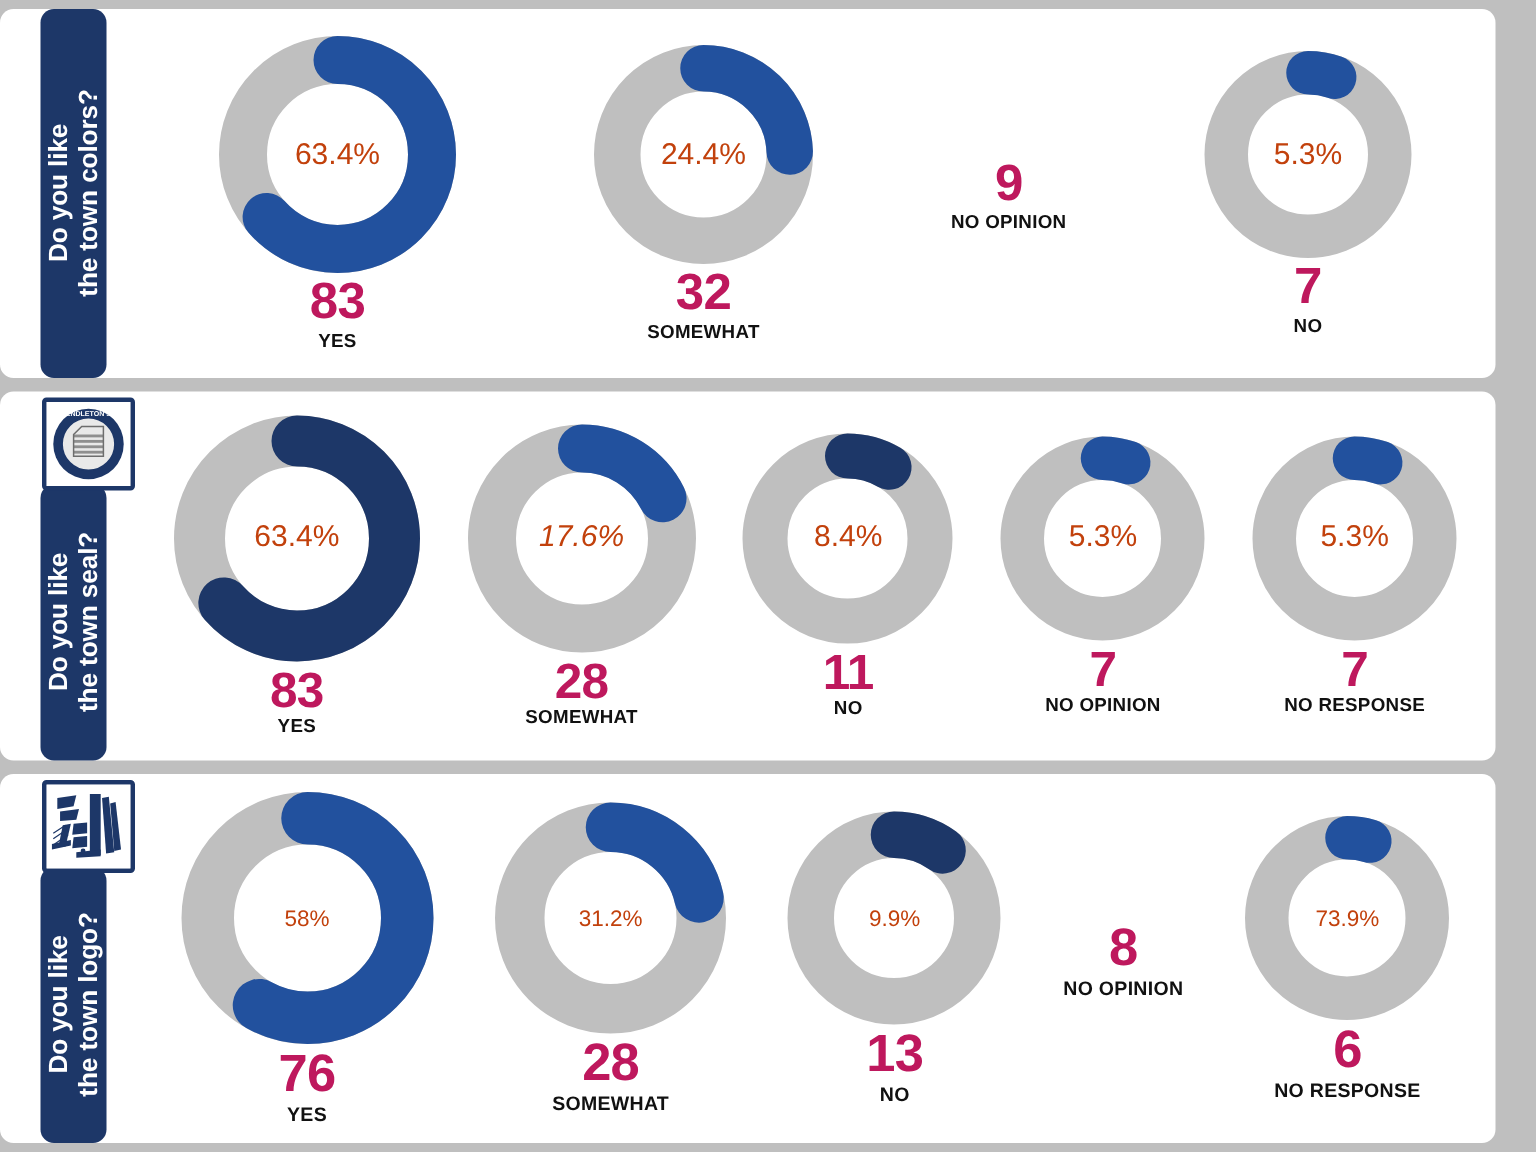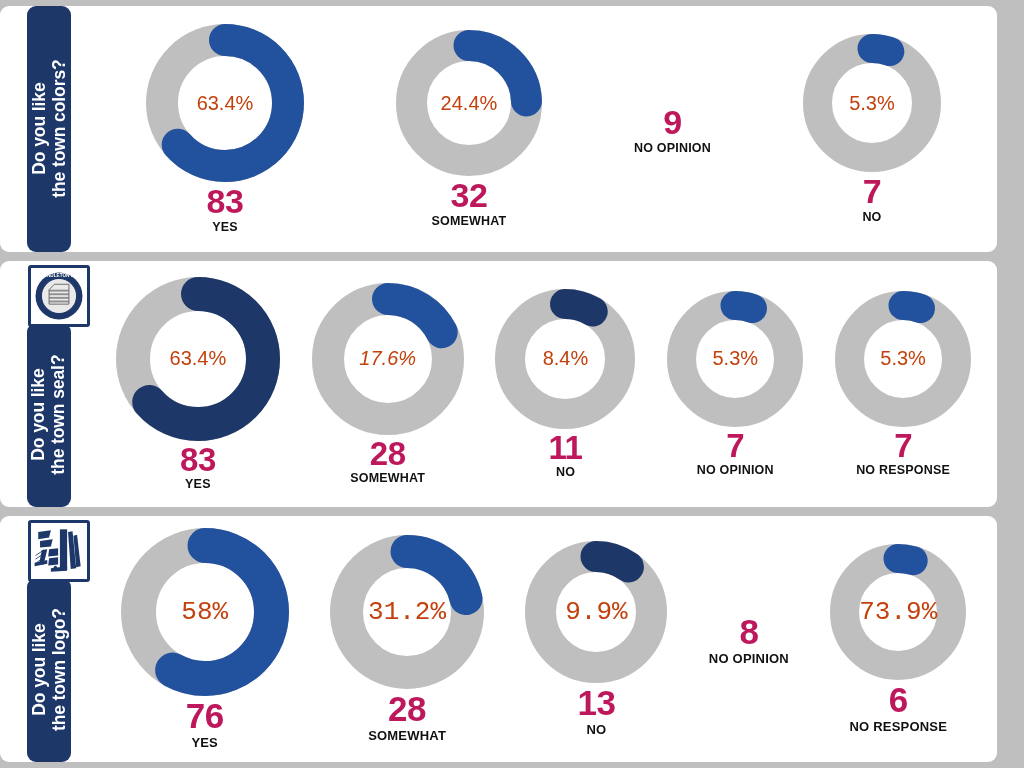--- a/index.html
+++ b/index.html
@@ -148,21 +148,21 @@
   
   .panel.r1 .tab-col { width: 100px; flex: 0 0 100px; }
   .panel.r1 .donut-pct { font-size: 20px; }
   .panel.r1 .count { font-size: 34px; }
   .panel.r1 .label { font-size: 12.5px; }
 
   .panel.r2 .donut-pct { font-size: 20px; }
   .panel.r2 .count { font-size: 33px; }
   .panel.r2 .label { font-size: 12.5px; }
 
-  .panel.r3 .donut-pct { font-size: 26px; font-family: Liberation Mono, monospace; }
+  .panel.r3 .donut-pct { font-size: 15px; }
   .panel.r3 .count { font-size: 35px; }
   .panel.r3 .label { font-size: 13px; }
 </style>
 </head>
 <body>
 
 <div id="page">
 
   <section class="panel r1">
     <div class="tab-col">

